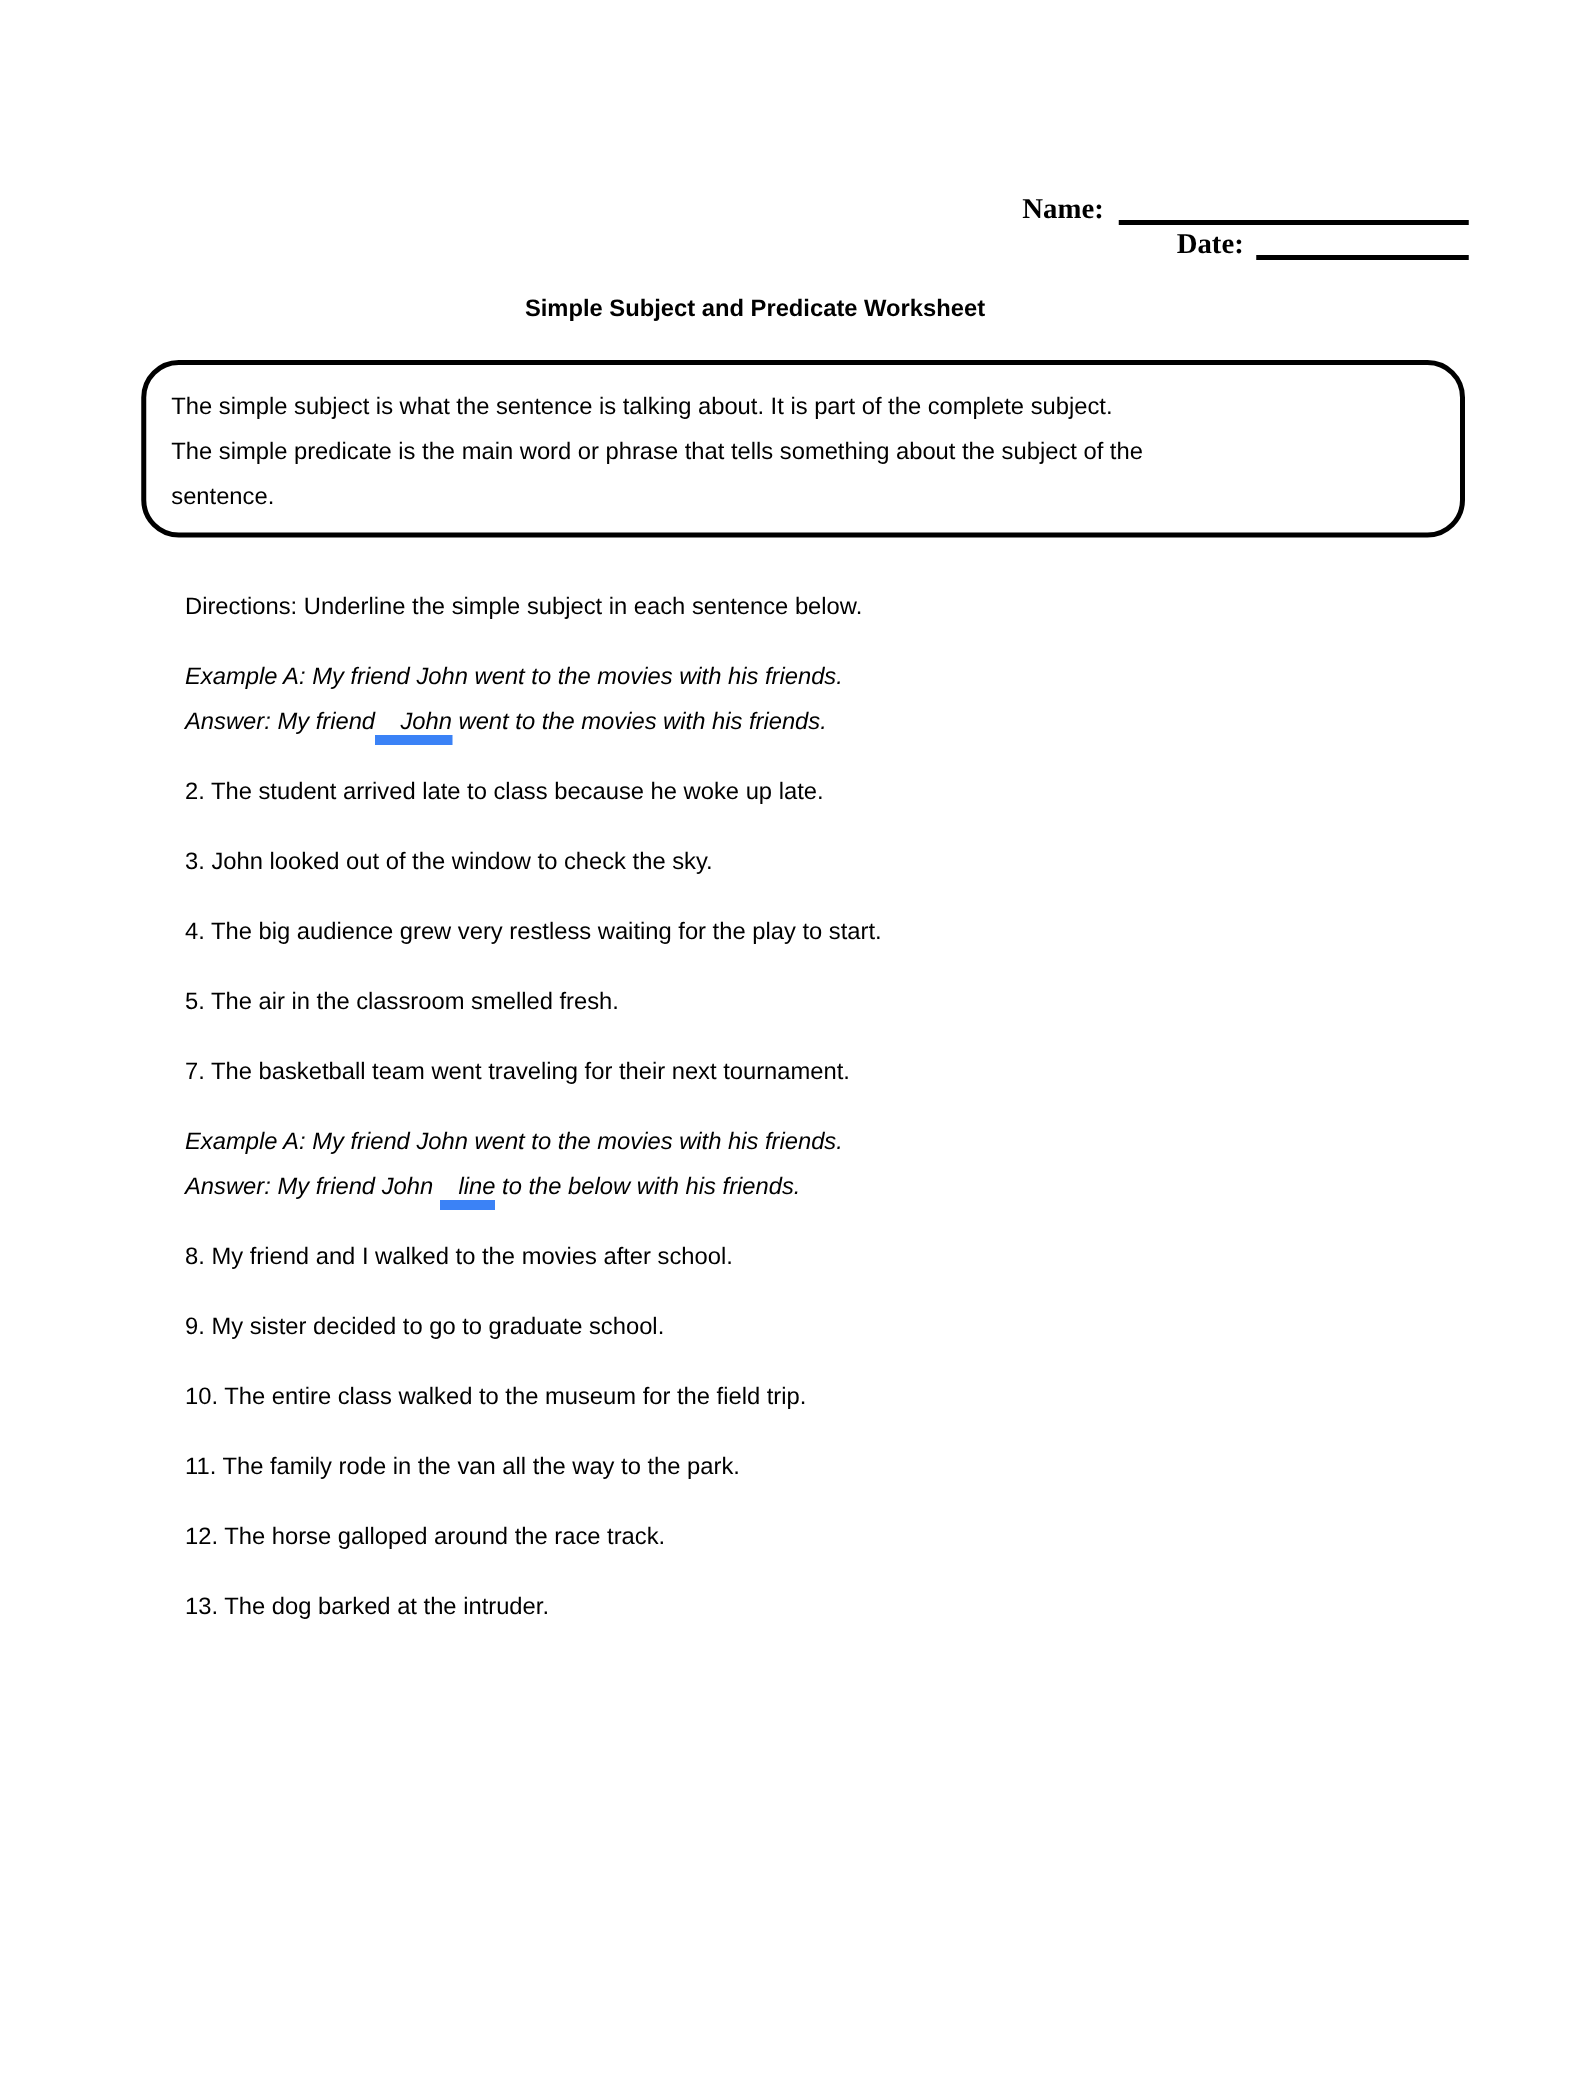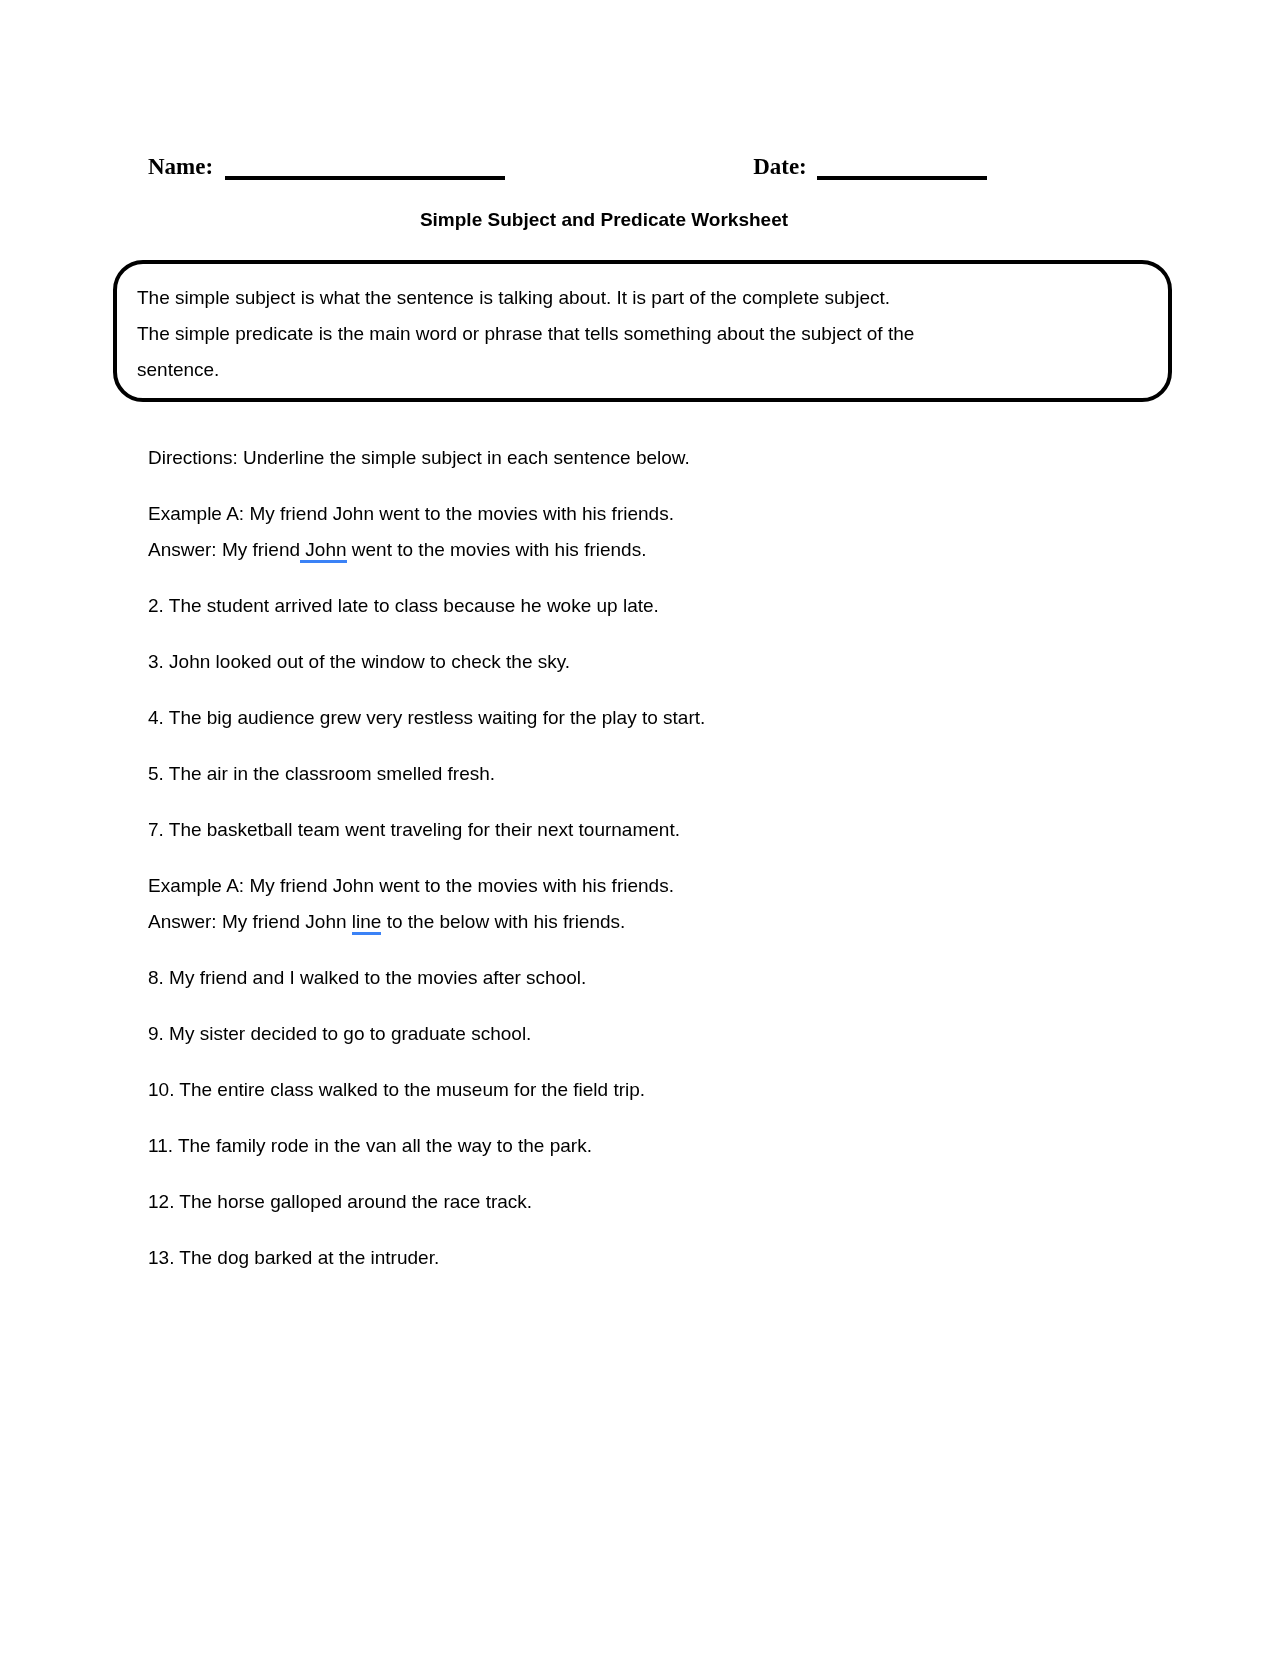--- a/index.html
+++ b/index.html
@@ -15,20 +15,21 @@
     overflow: hidden;
   }
   .content {
     box-sizing: border-box;
     padding: 152px 100px 0 148px;
   }
   
   .header-row {
     display: flex;
     align-items: flex-end;
+    flex-direction: column;
   }
   .field {
     display: flex;
     align-items: flex-end;
   }
   .field-label {
     font-family: "Liberation Serif", serif;
     font-weight: bold;
     font-size: 23px;
     line-height: 26px;
@@ -62,23 +63,23 @@
     font-size: 19px;
     line-height: 36px;
   }
   
   .body-text { margin-top: 38px; }
   .para {
     font-size: 19px;
     line-height: 36px;
     margin: 0 0 20px 0;
   }
-  .example { }
+  .example { font-style: italic; }
   .answer-line { white-space: pre-wrap; }
-  .uword { border-bottom: 3px solid #3b82f6; }
+  .uword { border-bottom: 8px solid #3b82f6; padding-left: 15px; }
 </style>
 </head>
 <body>
 
 <div class="content">
 
   <div class="header-row">
     <div class="field">
         <span class="field-label">Name:</span>
         <span class="blank name-blank"></span>

